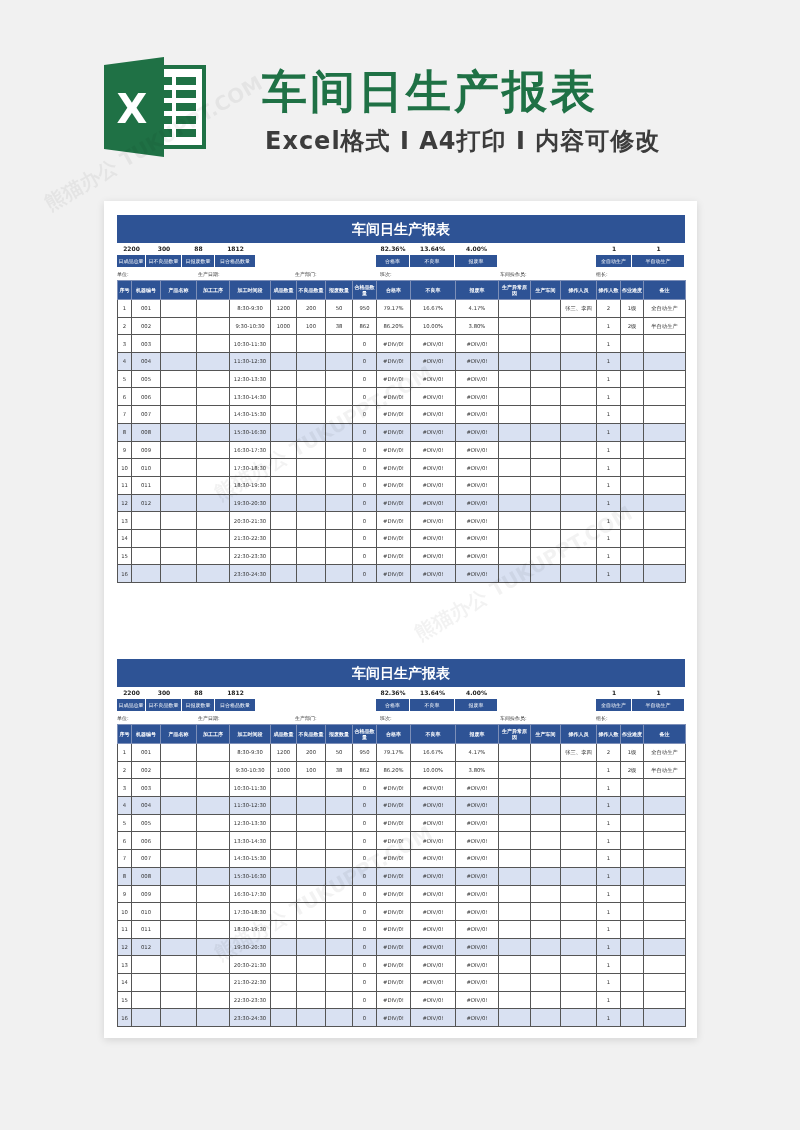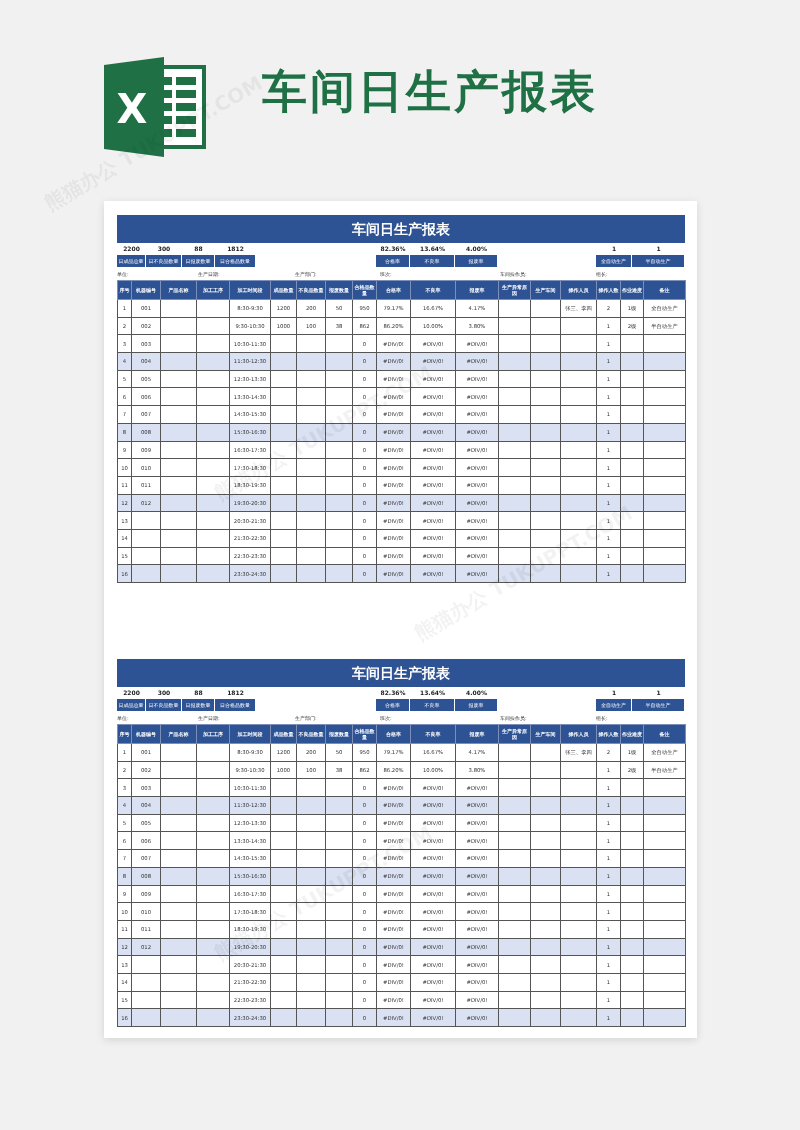--- a/index.html
+++ b/index.html
@@ -38,20 +38,21 @@
         <rect x="72" y="46" width="20" height="8"></rect>
       <rect x="56" y="59" width="12" height="8"></rect>
         <rect x="72" y="59" width="20" height="8"></rect>
       <rect x="56" y="72" width="12" height="8"></rect>
         <rect x="72" y="72" width="20" height="8"></rect>
     </g>
     <polygon points="0,8 60,0 60,100 0,92" fill="#1f7145"></polygon>
     <text x="28" y="66" font-family="DejaVu Sans, sans-serif" font-size="40" font-weight="bold" fill="#ffffff" text-anchor="middle">X</text>
   </svg>
   <div class="banner-title">车间日生产报表</div>
+  <div class="banner-sub">Excel格式 I A4打印 I 内容可修改</div>
 </div>
 
 <div class="panel">
   <div class="sheet" id="sheet0" style="top:14px;">
       <div class="sheet-title">车间日生产报表</div>
       <div class="stats">
         <div class="stat-v" style="left:0px;width:29px;">2200</div>
         <div class="stat-l" style="left:0px;width:29px;">日成品总量</div>
         <div class="stat-v" style="left:29px;width:36px;">300</div>
         <div class="stat-l" style="left:29px;width:36px;">日不良品数量</div>

